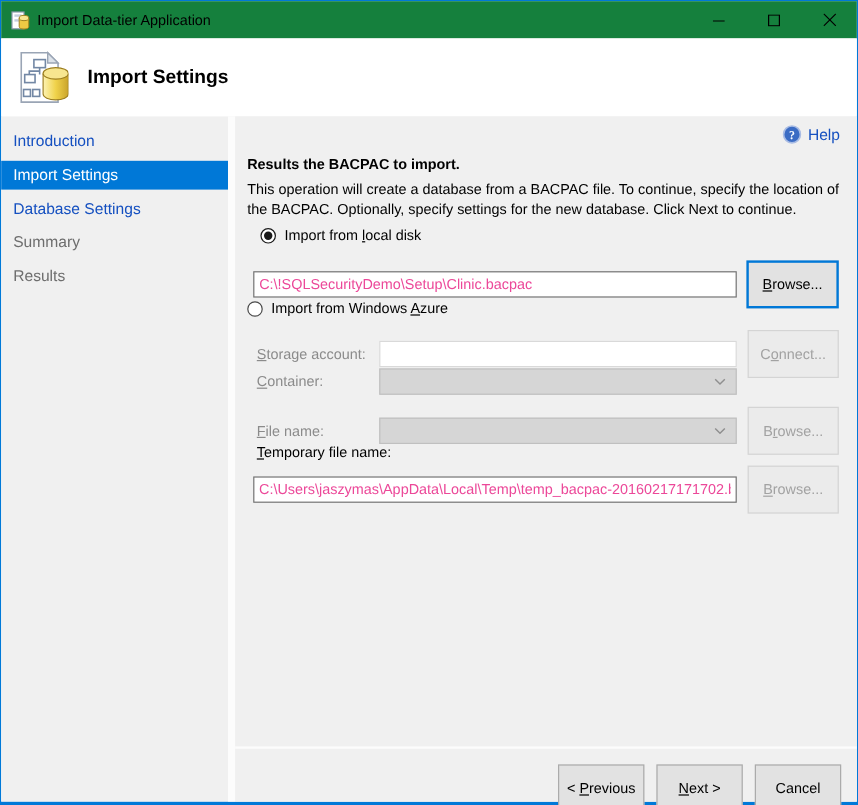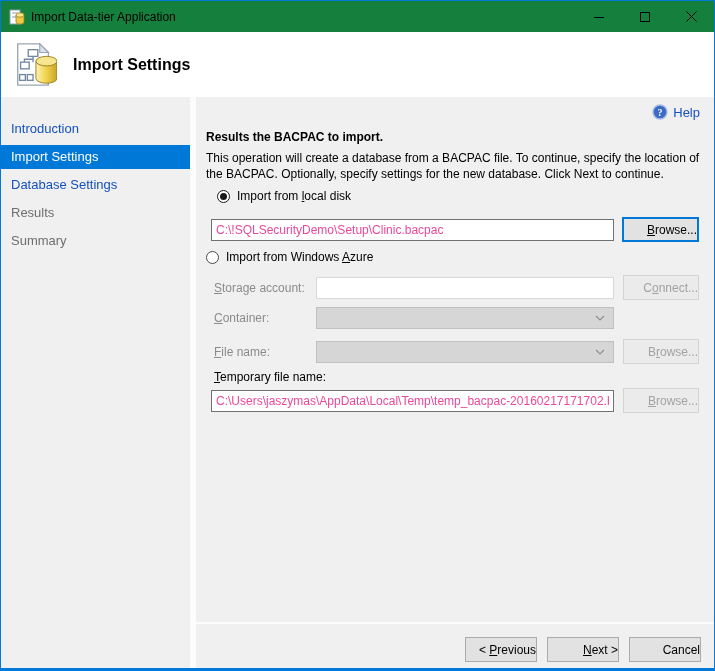--- a/index.html
+++ b/index.html
@@ -20,21 +20,21 @@
   .ctrl{ width:46px; height:100%; display:flex; align-items:center; justify-content:center; cursor:default; }
   .ctrl svg{ display:block; }
 
   
   .header{ height:65px; background:#fff; display:flex; align-items:center; flex:0 0 auto; }
   .header .big-ico{ margin-left:10px; display:flex; }
   .header .h-title{ font-size:16px; font-weight:bold; margin-left:16px; }
 
   
   .bodyrow{ flex:1 1 auto; display:flex; background:#f0f0f0; min-height:0; }
-  .sidebar{ width:189px; flex:0 0 auto; padding-top:20px; }
+  .sidebar{ width:189px; flex:0 0 auto; padding-top:9px; }
   .nav-item{ height:24px; line-height:24px; margin-bottom:4px; padding-left:10px;
              font-size:13px; color:#1550c0; cursor:pointer; white-space:nowrap; }
   .nav-item.selected{ background:#0078d7; color:#fff; }
   .nav-item.upcoming{ color:#6e6e6e; }
   .vdivider{ width:6px; background:#fcfcfc; flex:0 0 auto; }
   .content{ flex:1 1 auto; position:relative; background:#f0f0f0; }
 
   
   .help-row{ position:absolute; top:7px; right:14px; display:flex; align-items:center; gap:5px;
              color:#1550c0; font-size:13px; cursor:pointer; }
@@ -47,22 +47,22 @@
   .radio{ width:13px; height:13px; border-radius:50%; background:#fff; border:1px solid #4a4a4a;
           display:inline-block; position:relative; flex:0 0 auto; }
   .radio.checked{ border-color:#1a1a1a; }
   .radio.checked::after{ content:''; position:absolute; left:2px; top:2px; width:7px; height:7px;
           border-radius:50%; background:#1a1a1a; }
 
   
   .textbox{ height:22px; background:#fff; border:1px solid #717171; font:12px "Liberation Sans",sans-serif;
             padding:0 4px; color:#ec4899; }
   .textbox.dis{ border-color:#d9d9d9; background:#fff; }
-  .btn{ height:25px; background:#e2e2e2; border:1px solid #ababab; font:12px "Liberation Sans",sans-serif;
-        color:#000; text-align:right; cursor:pointer; }
+  .btn{ height:40px; background:#e2e2e2; border:1px solid #ababab; font:12px "Liberation Sans",sans-serif;
+        color:#000; text-align:center; cursor:pointer; }
   .btn.focus{ border:2px solid #0078d7; }
   .btn.dis{ background:#ebebeb; border-color:#d4d4d4; color:#a2a2a2; cursor:default; }
   u{ text-decoration:underline; }
 
   .file-row{ position:absolute; left:15px; top:120px; display:flex; align-items:center; }
   .file-row .textbox{ width:403px; }
   .file-row .btn{ width:77px; margin-left:8px; }
 
   
   .az-row{ position:absolute; left:18px; display:flex; align-items:center; }
@@ -141,22 +141,22 @@
     </span>
     <span class="h-title">Import Settings</span>
   </div>
 
   <div class="bodyrow">
 
     <div class="sidebar">
       <div class="nav-item">Introduction</div>
       <div class="nav-item selected">Import Settings</div>
       <div class="nav-item">Database Settings</div>
+      <div class="nav-item upcoming">Summary</div>
       <div class="nav-item upcoming">Results</div>
-      <div class="nav-item upcoming">Summary</div>
     </div>
 
     <div class="vdivider"></div>
 
     <div class="content">
 
       <div class="help-row">
         <span style="display:flex;">
           <svg width="16" height="16" viewBox="0 0 16 16">
             <circle cx="8" cy="8" r="7" fill="#3b6cc4" stroke="#a9bce4" stroke-width="1.4"></circle>

